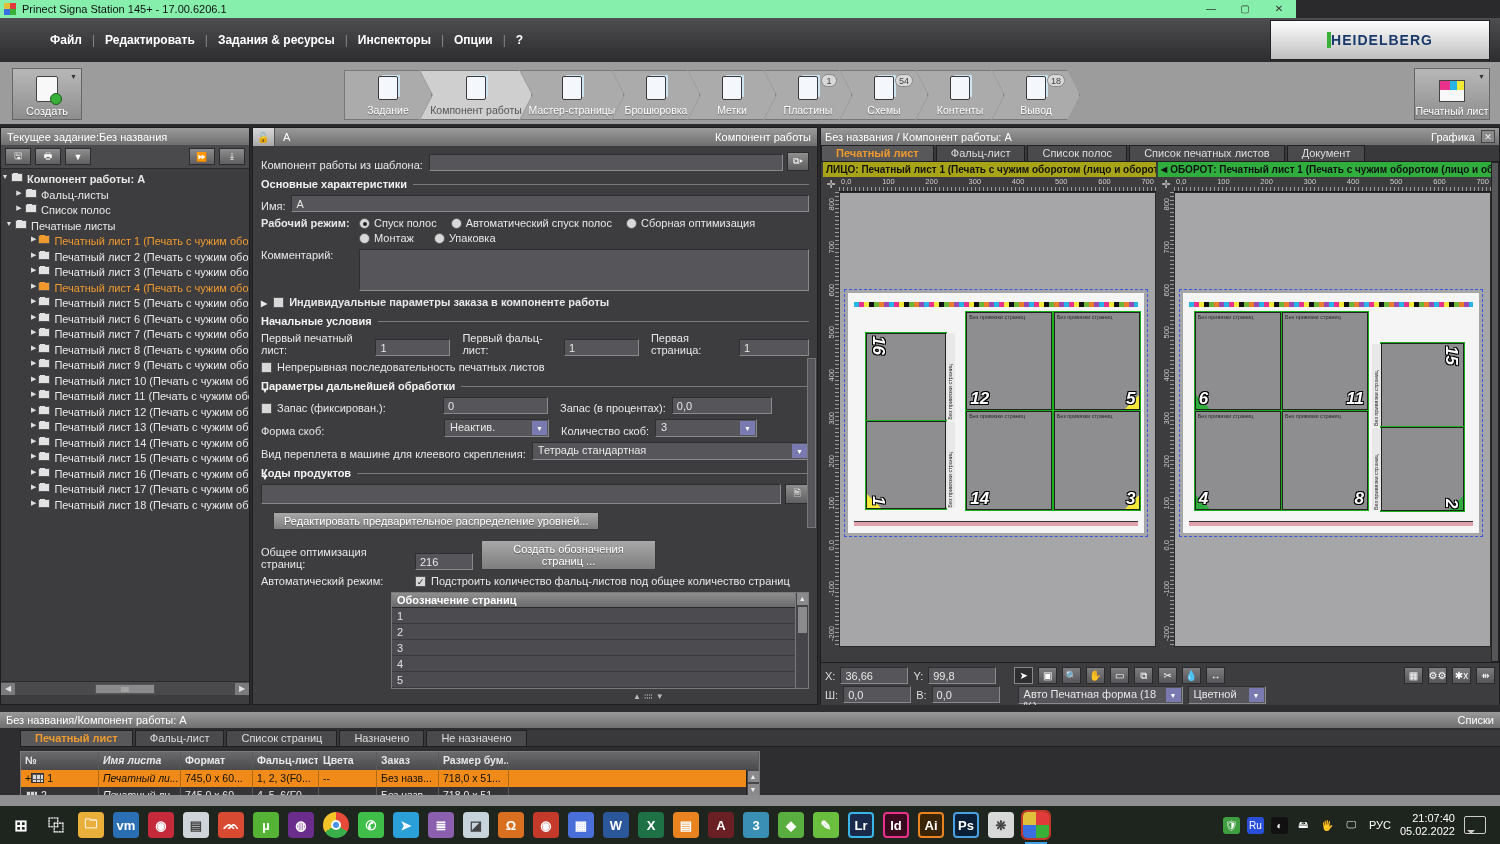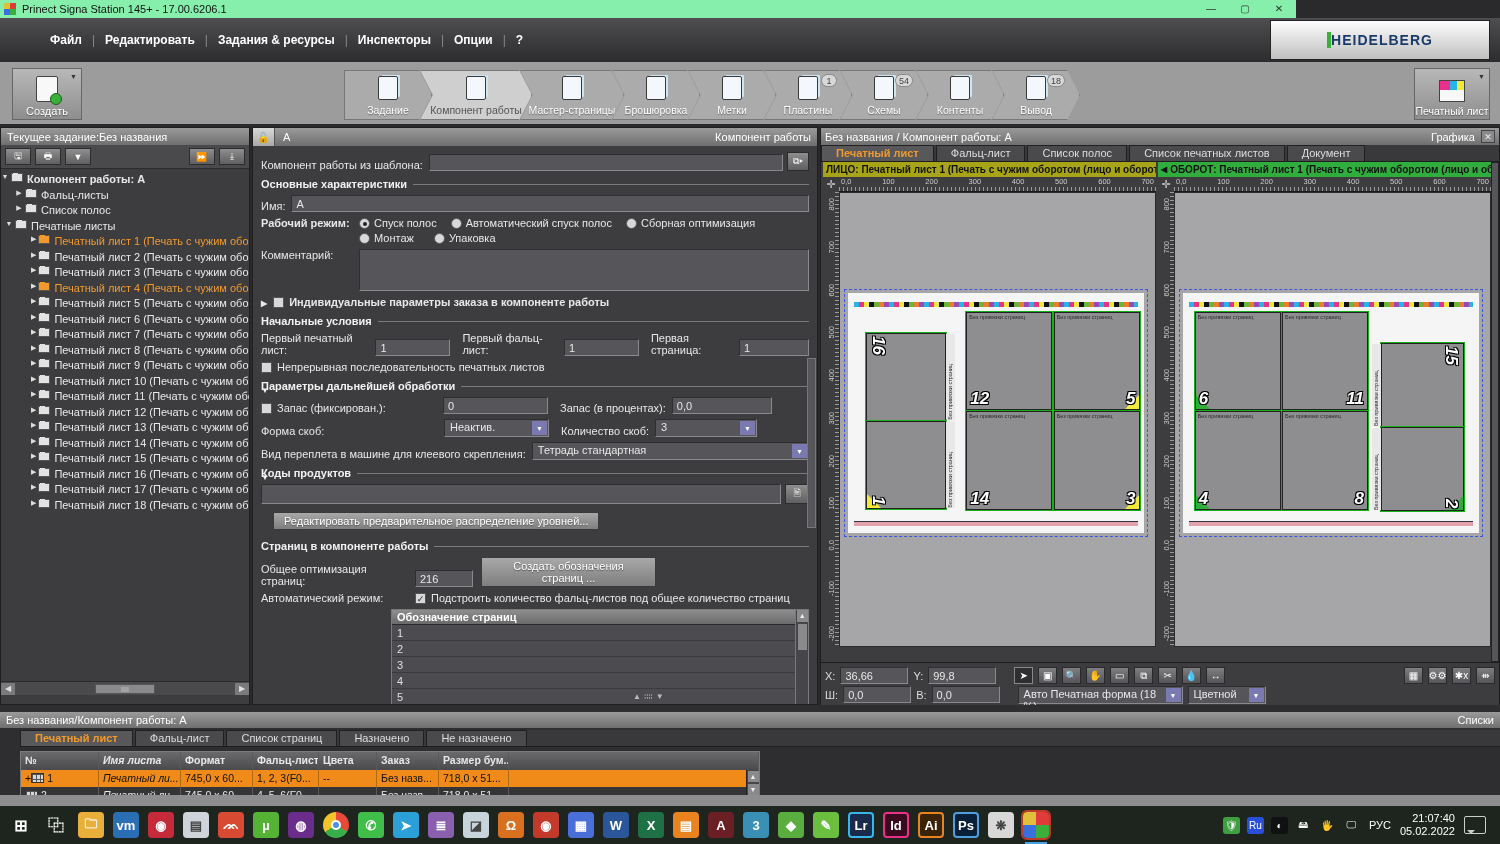--- a/index.html
+++ b/index.html
@@ -480,23 +480,20 @@
           <span class="tri">▼</span>
           <span>Коды продуктов</span>
         </div>
       <div class="frow">
         <input class="tinput" style="flex: 1 1 0%; height: 20px;">
         <span class="tbtn" style="width:24px;height:20px;margin-left:4px">🗎</span>
       </div>
       <div class="frow" style="margin:8px 0 10px 12px">
         <button class="gbtn">Редактировать предварительное распределение уровней...</button>
       </div>
-      <div class="section">
-          <span>Страниц в компоненте работы</span>
-        </div>
       <div class="frow">
         <label style="width:148px">Общее оптимизация страниц:</label>
         <input class="tinput" style="width: 58px;" value="216">
         <button class="gbtn" style="margin-left:8px;width:175px">Создать обозначения страниц ...</button>
       </div>
       <div class="frow">
         <label style="width:148px">Автоматический режим:</label>
         <span class="check">✓</span>
         <span>Подстроить количество фальц-листов под общее количество страниц</span>
       </div>

